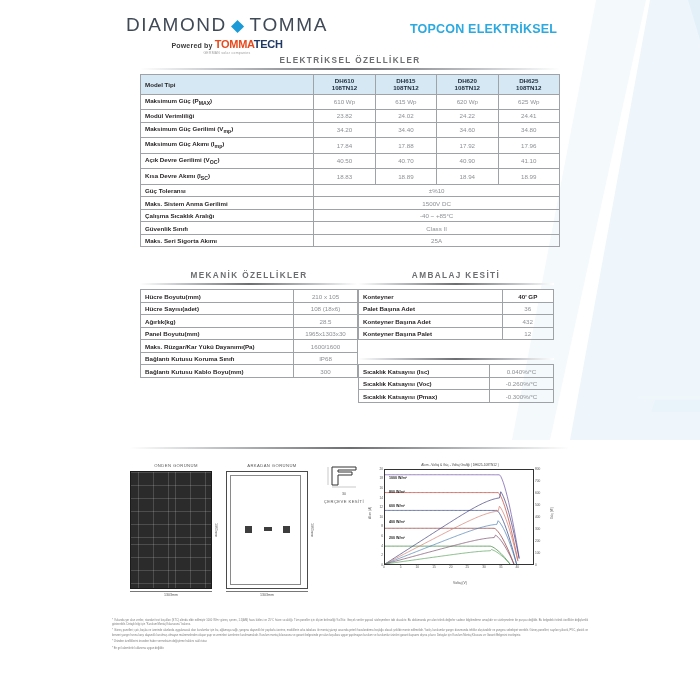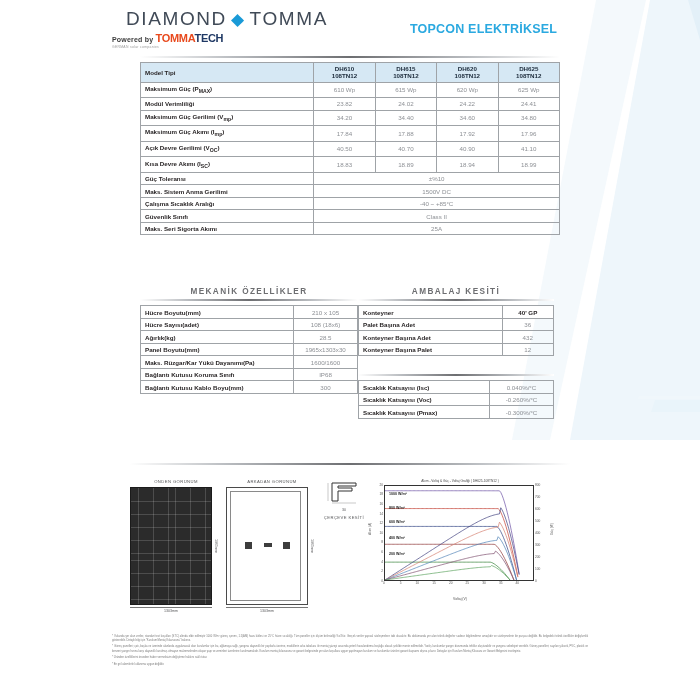--- a/index.html
+++ b/index.html
@@ -13,21 +13,21 @@
   }
   .bg-swoosh {
     position: absolute; top: 0; right: 0;
     width: 300px; height: 440px;
     overflow: hidden; pointer-events: none; z-index: 0;
   }
   .content { position: relative; z-index: 2; }
 
   
   .header { height: 52px; position: relative; }
-  .logo-block { position: absolute; left: 112px; top: 8px; width: 230px; }
+  .logo-block { position: absolute; left: 112px; top: 14px; width: 230px; text-align: center; }
   .logo-main {
     font-size: 19px; letter-spacing: 1.6px; color: #404a57;
     font-weight: 400; display: flex; align-items: center; justify-content: center; gap: 4px;
   }
   .diamond-glyph { color: #1a9ad7; font-size: 17px; line-height: 1; }
   .logo-sub { margin-top: 2px; font-size: 7px; color: #3b3b3b; font-weight: bold; letter-spacing: .2px; }
   .logo-sub .brandt { color: #e8491d; font-size: 11px; letter-spacing: -0.3px; }
   .logo-sub .brandt .tt2 { color: #1f3864; }
   .logo-tiny { font-size: 3.4px; color: #9b9b9b; letter-spacing: .3px; margin-top: 1px; }
   .header-title {
@@ -54,21 +54,21 @@
   .spec .lbl { font-weight: bold; color: #231f20; text-align: left; white-space: nowrap; }
   .spec .val { text-align: center; color: #8d9095; }
   .hdr-row td { background: #d6e8f4; font-weight: bold; color: #1b2a3a; text-align: center; }
   .hdr-row td.lbl { text-align: left; }
   .model-name { font-size: 5.6px; line-height: 1.35; }
 
   
   #electrical-section { margin: 4px 0 0 0; padding: 0 140px 0 140px; }
 
   
-  .mid-row { display: flex; padding: 0 140px; margin-top: 52px; }
+  .mid-row { display: flex; padding: 0 140px; margin-top: 24px; }
   .mid-left { width: 218px; }
   .mid-right { width: 196px; }
   .pack-hdr td { background: #ffffff; font-weight: bold; color: #231f20; }
   .pack-hdr td.val { color: #231f20; font-weight: bold; }
   .subsection { margin-top: 18px; }
 
   
   #physical-section { margin-top: 44px; padding: 0 130px; }
   .draw-area { display: flex; align-items: flex-start; gap: 4px; margin-top: 14px; }
   .draw-caption {
@@ -141,20 +141,21 @@
       <div class="logo-sub">
         <span>Powered by</span>
         <span class="brandt"><span>TOMMA</span><span class="tt2">TECH</span></span>
       </div>
       <div class="logo-tiny">GERMAN solar companies</div>
     </div>
     <div class="header-title">TOPCON ELEKTRİKSEL</div>
   </div>
 
   <div id="electrical-section">
+    <div class="sec-title">ELEKTRİKSEL ÖZELLİKLER</div>
     <div class="sec-rule"></div>
     <table class="spec">
       <tbody id="electrical-body">
           <tr class="hdr-row">
             <td class="lbl">Model Tipi</td>
             <td class="model-name">DH610<br>108TN12</td>
             <td class="model-name">DH615<br>108TN12</td>
             <td class="model-name">DH620<br>108TN12</td>
             <td class="model-name">DH625<br>108TN12</td>
           </tr>

